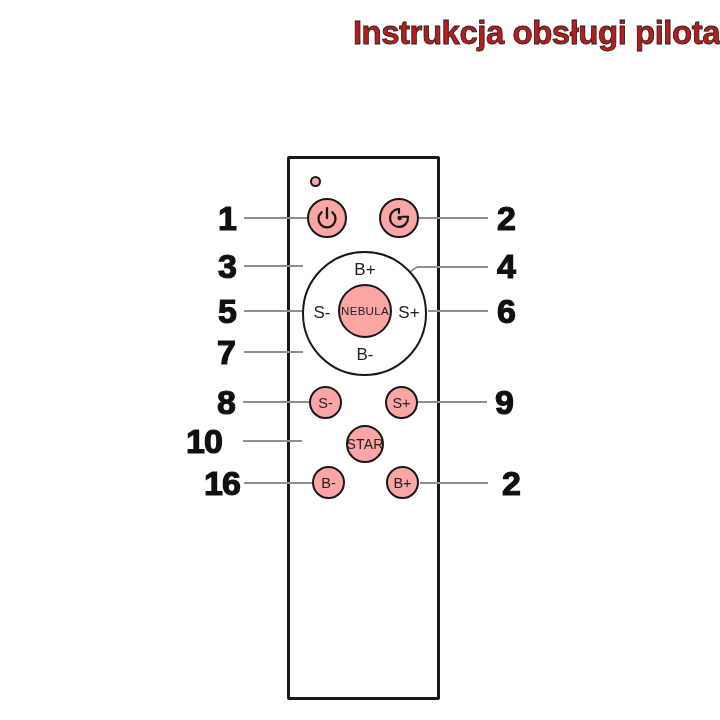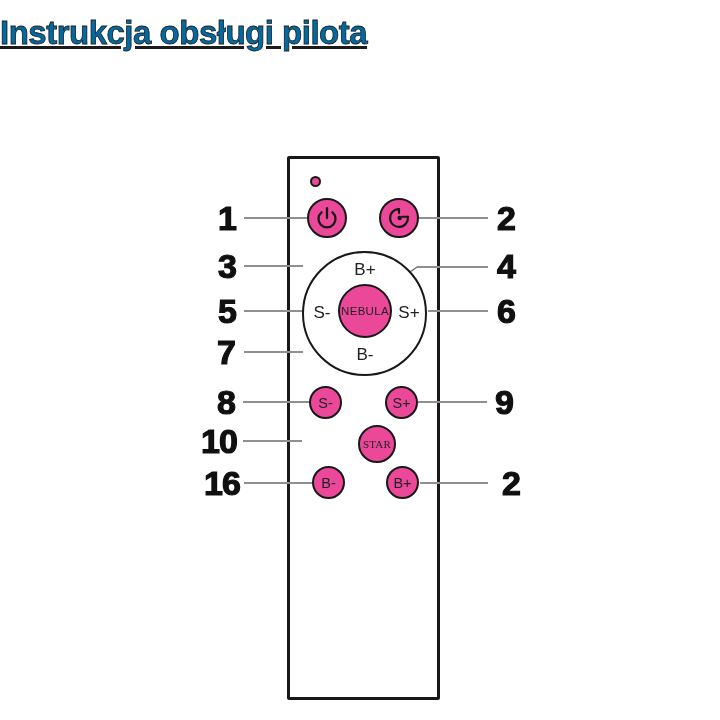--- a/index.html
+++ b/index.html
@@ -1,39 +1,39 @@
 <!DOCTYPE html>
 <html><head>
 <meta charset="utf-8">
 <style>
   html,body{margin:0;padding:0;background:#fff;}
   .stage{
     position:relative;width:720px;height:720px;background:#ffffff;
     font-family:"Liberation Sans",sans-serif;color:#161616;overflow:hidden;
   }
   .page-title{
-    position:absolute;left:0;top:14px;width:720px;text-align:left;
-    font-size:33px;font-weight:bold;letter-spacing:-0.5px;color:#0369a1;
-    -webkit-text-stroke:0.8px #1b1b1b;margin:0;text-decoration:underline;
+    position:absolute;left:0;top:14px;width:720px;text-align:right;
+    font-size:33px;font-weight:bold;letter-spacing:-0.5px;color:#b91c1c;
+    -webkit-text-stroke:0.8px #1b1b1b;margin:0;
   }
   .remote-body{
     position:absolute;left:287px;top:156px;width:153px;height:544px;
     box-sizing:border-box;border:3px solid #181818;background:#ffffff;border-radius:2px;
   }
   .lines-layer{position:absolute;left:0;top:0;width:720px;height:720px;pointer-events:none;}
   .circle{
     position:absolute;box-sizing:border-box;border:2.6px solid #181818;border-radius:50%;
-    background:#ec4899;display:flex;align-items:center;justify-content:center;
+    background:#fca5a5;display:flex;align-items:center;justify-content:center;
   }
   .led{width:11px;height:11px;border-width:2.2px;left:310px;top:176px;}
   .btn-top{width:40px;height:40px;}
   .ring{left:302px;top:251px;width:125px;height:125px;background:#ffffff;}
   .nebula{left:338px;top:284px;width:54px;height:54px;font-size:11.5px;letter-spacing:0.3px;color:#222;}
   .btn-small{width:33px;height:33px;font-size:14.5px;color:#222;}
-  .btn-star{left:358px;top:425px;width:38px;height:38px;font-size:11px;letter-spacing:0.2px;color:#222;font-family:Liberation Serif, serif;}
+  .btn-star{left:346px;top:425px;width:38px;height:38px;font-size:14px;letter-spacing:0.2px;color:#222;}
   .ring-label{
     position:absolute;transform:translate(-50%,-50%);font-size:17px;color:#222;
     font-weight:500;background:transparent;
   }
   .num{
     position:absolute;transform:translate(-50%,-50%);
     font-size:34px;font-weight:bold;color:#101010;-webkit-text-stroke:1.2px #101010;
     letter-spacing:-1px;
   }
   .icon-svg{display:block;}
@@ -111,21 +111,21 @@
   </div>
   <div class="circle btn-small" style="left:386px;top:466px;">
     <span>B+</span>
   </div>
 
   <span class="num" style="left:227px;top:218px;">1</span>
   <span class="num" style="left:227px;top:266px;">3</span>
   <span class="num" style="left:227px;top:311px;">5</span>
   <span class="num" style="left:226px;top:352px;">7</span>
   <span class="num" style="left:226px;top:402px;">8</span>
-  <span class="num" style="left:219px;top:441px;">10</span>
+  <span class="num" style="left:204px;top:441px;">10</span>
   <span class="num" style="left:222px;top:483px;">16</span>
 
   <span class="num" style="left:506px;top:218px;">2</span>
   <span class="num" style="left:506px;top:266px;">4</span>
   <span class="num" style="left:506px;top:311px;">6</span>
   <span class="num" style="left:504px;top:402px;">9</span>
   <span class="num" style="left:511px;top:483px;">2</span>
 
 </div>
 

